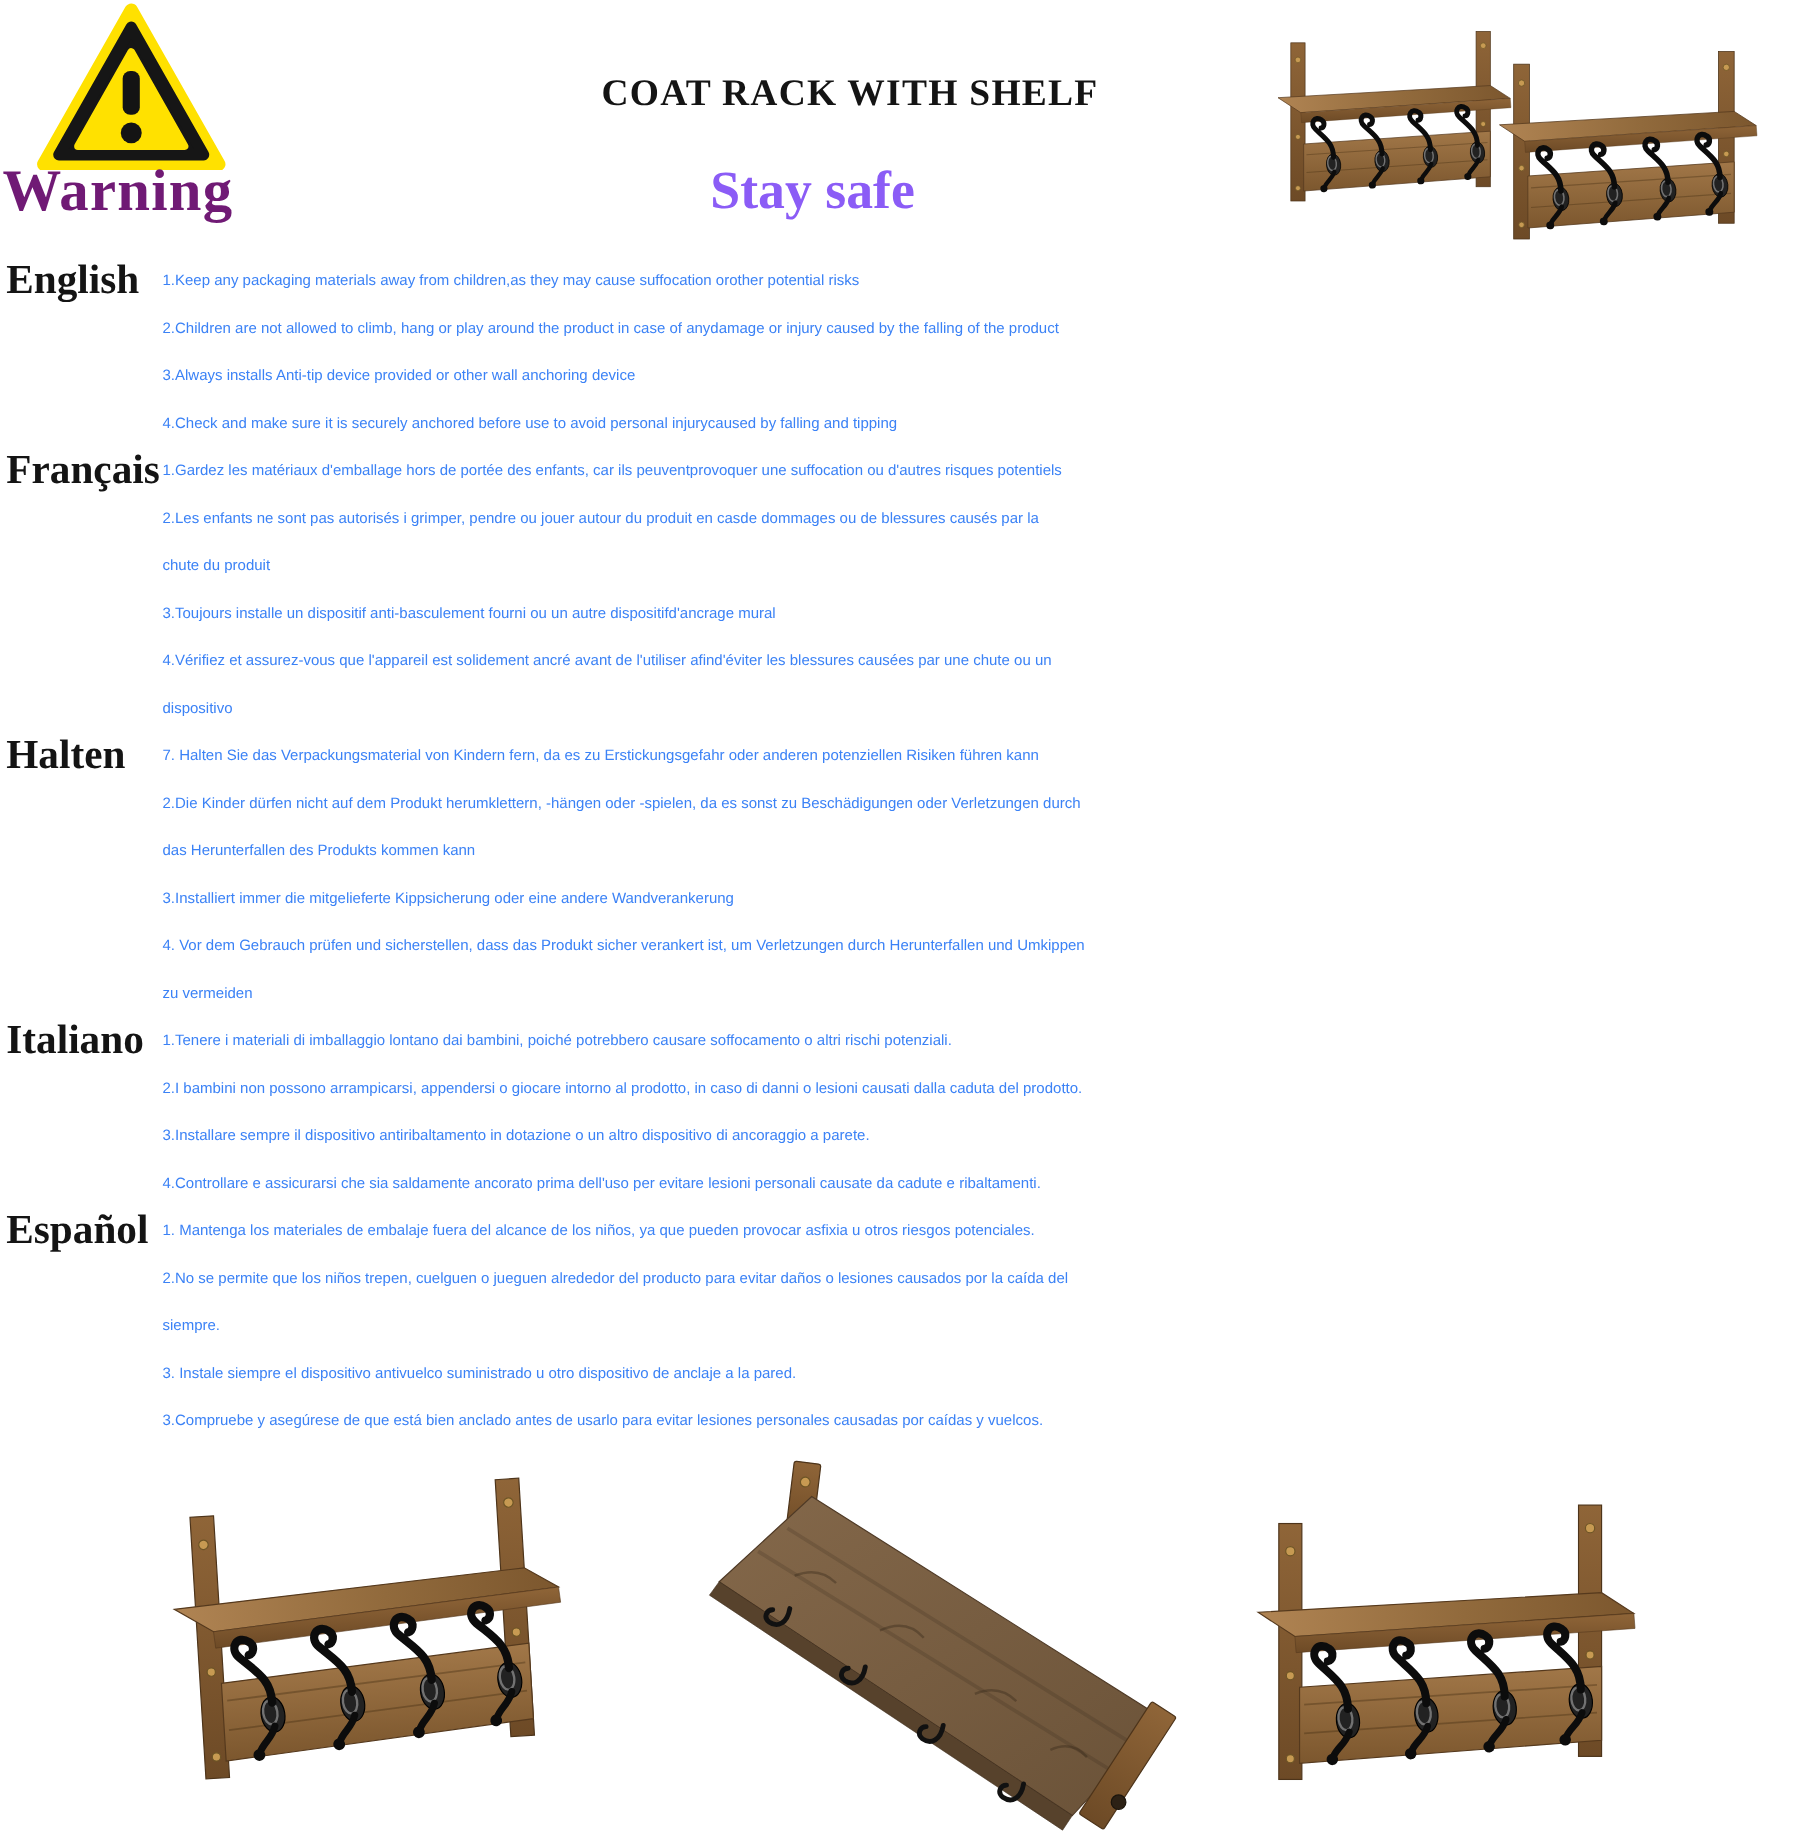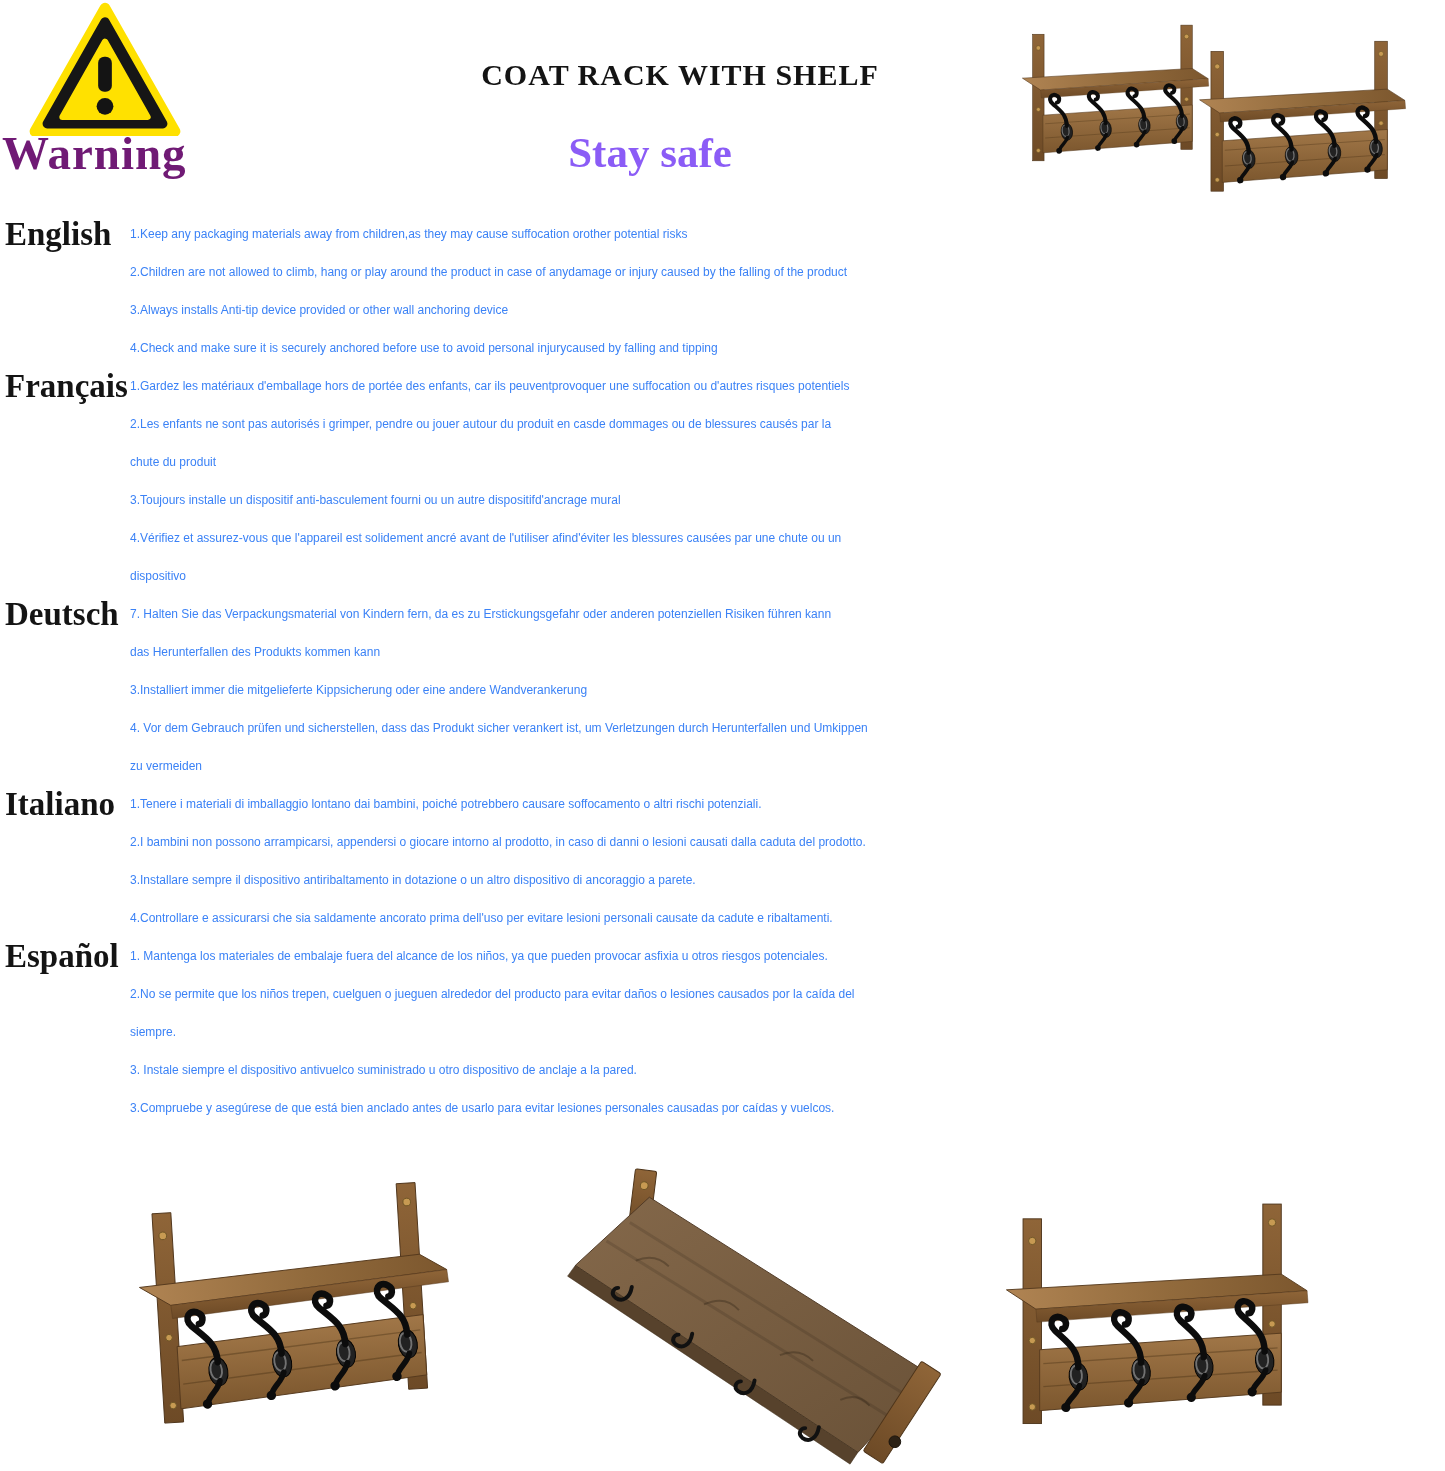--- a/index.html
+++ b/index.html
@@ -12,21 +12,21 @@
     font-family:"Liberation Serif",serif;font-weight:bold;font-size:47px;color:#701a75;
     letter-spacing:1px;}
   .page-title{position:absolute;left:230px;top:58px;width:900px;text-align:center;
     font-family:"Liberation Serif",serif;font-weight:bold;font-size:30px;color:#141414;
     letter-spacing:1px;}
   .page-subtitle{position:absolute;left:230px;top:128px;width:840px;text-align:center;
     font-family:"Liberation Serif",serif;font-weight:bold;font-size:43px;color:#8b5cf6;}
   .product-top-right{position:absolute;right:2px;top:22px;width:440px;height:184px;}
 
   
-  .sections{position:absolute;left:0;top:205px;width:1445px;margin-top:10px;}
+  .sections{position:absolute;left:0;top:205px;width:1445px;}
   .section{display:flex;align-items:flex-start;}
   .lang-label{width:125px;padding-left:5px;flex:0 0 125px;
     font-family:"Liberation Serif",serif;font-weight:bold;font-size:33px;line-height:38px;
     color:#141414;}
   .lines{flex:1 1 auto;}
   .line{font-size:12px;line-height:38px;white-space:nowrap;color:#3b82f6;}
 
   
   .prod{position:absolute;}
   .prod-bl{left:122px;top:1188px;width:340px;height:237px;transform:rotate(-3.5deg);}
@@ -128,23 +128,24 @@
         <div class="line">1.Gardez les matériaux d'emballage hors de portée des enfants, car ils peuventprovoquer une suffocation ou d'autres risques potentiels</div>
         <div class="line">2.Les enfants ne sont pas autorisés i grimper, pendre ou jouer autour du produit en casde dommages ou de blessures causés par la</div>
         <div class="line">chute du produit</div>
         <div class="line">3.Toujours installe un dispositif anti-basculement fourni ou un autre dispositifd'ancrage mural</div>
         <div class="line">4.Vérifiez et assurez-vous que l'appareil est solidement ancré avant de l'utiliser afind'éviter les blessures causées par une chute ou un</div>
         <div class="line">dispositivo</div>
       </div>
     </div>
 
     <div class="section">
-      <div class="lang-label">Deutsch</div>
+      <div class="lang-label">Halten</div>
       <div class="lines">
         <div class="line">7. Halten Sie das Verpackungsmaterial von Kindern fern, da es zu Erstickungsgefahr oder anderen potenziellen Risiken führen kann</div>
+        <div class="line">2.Die Kinder dürfen nicht auf dem Produkt herumklettern, -hängen oder -spielen, da es sonst zu Beschädigungen oder Verletzungen durch</div>
         <div class="line">das Herunterfallen des Produkts kommen kann</div>
         <div class="line">3.Installiert immer die mitgelieferte Kippsicherung oder eine andere Wandverankerung</div>
         <div class="line">4. Vor dem Gebrauch prüfen und sicherstellen, dass das Produkt sicher verankert ist, um Verletzungen durch Herunterfallen und Umkippen</div>
         <div class="line">zu vermeiden</div>
       </div>
     </div>
 
     <div class="section">
       <div class="lang-label">Italiano</div>
       <div class="lines">

